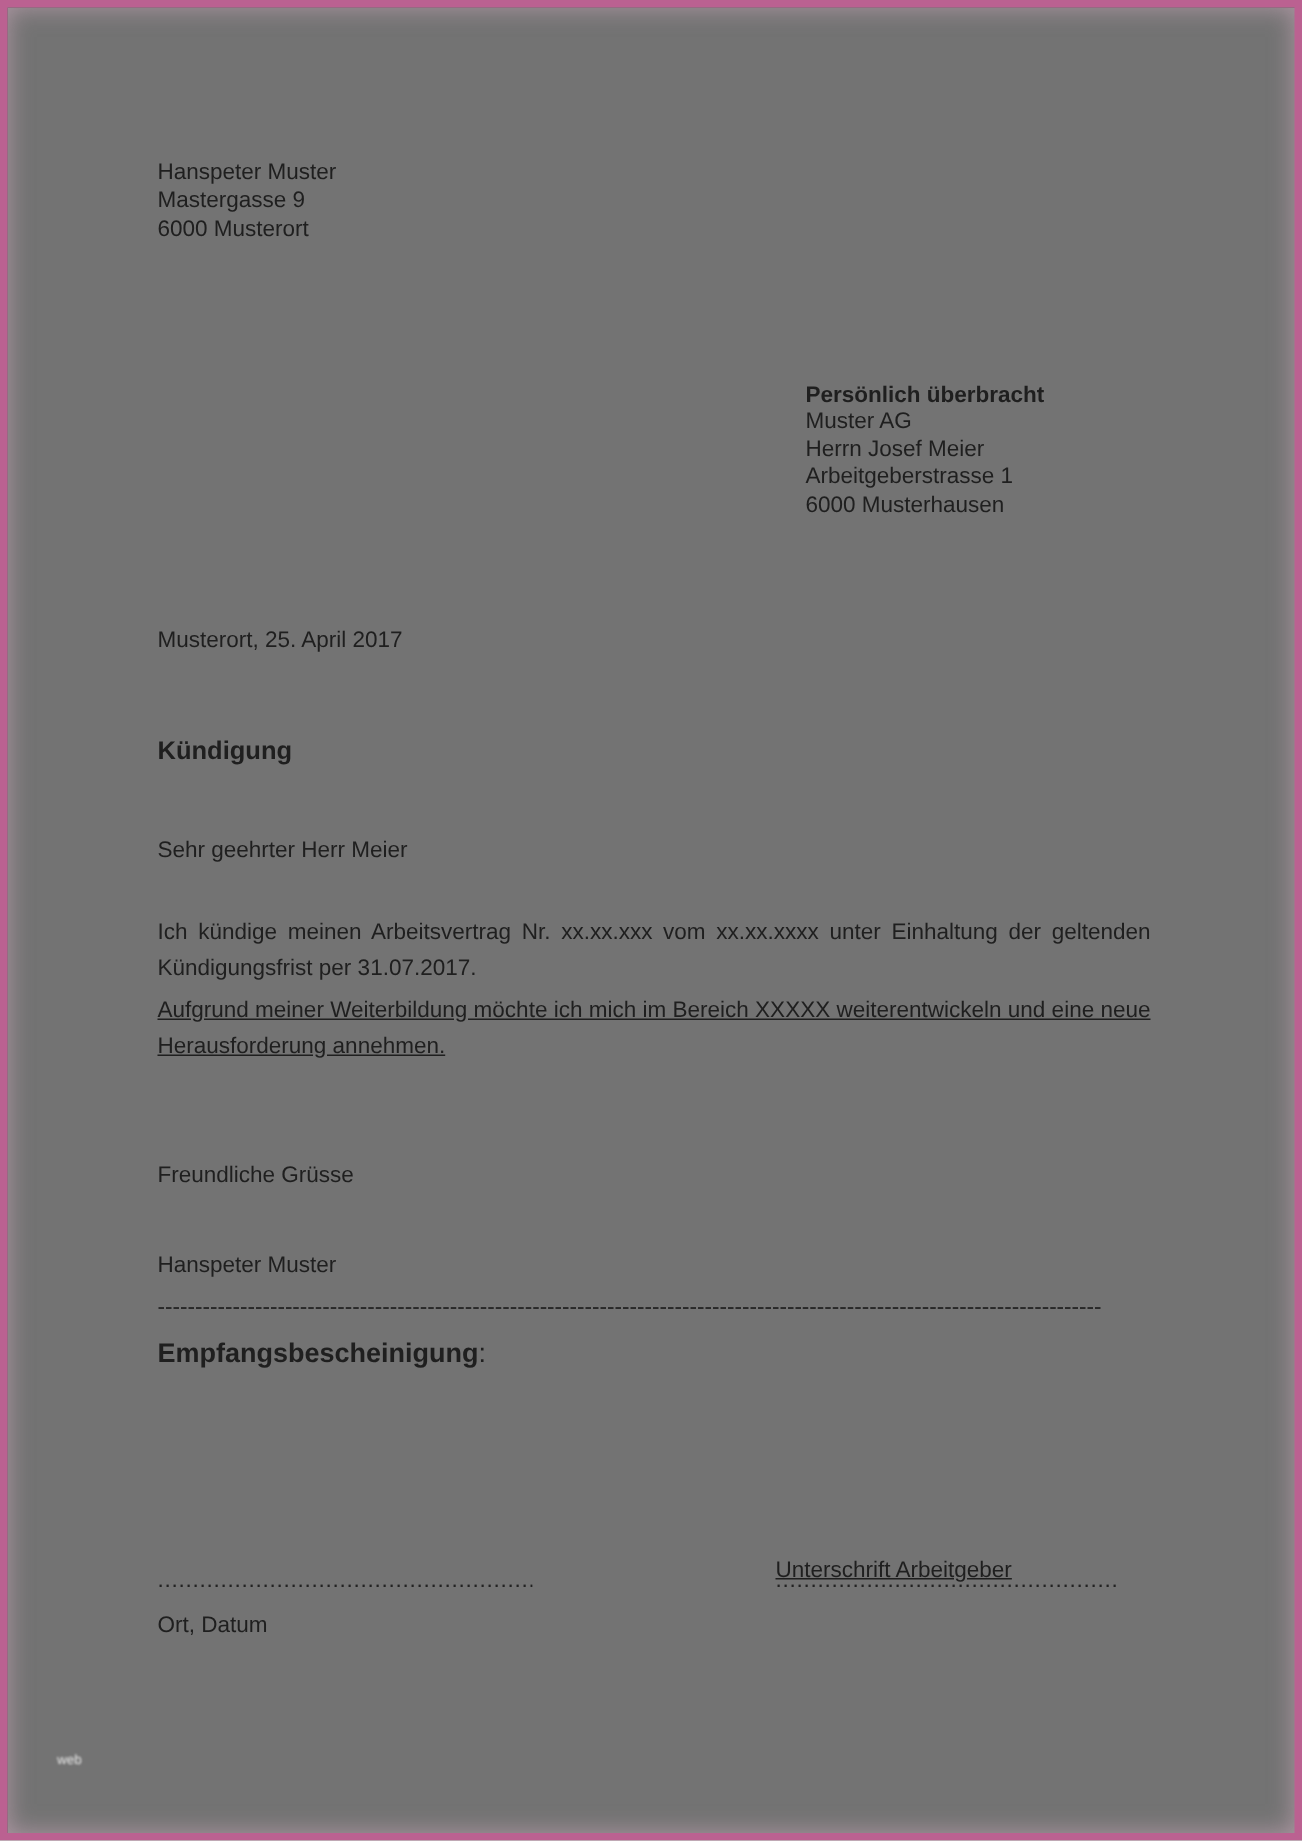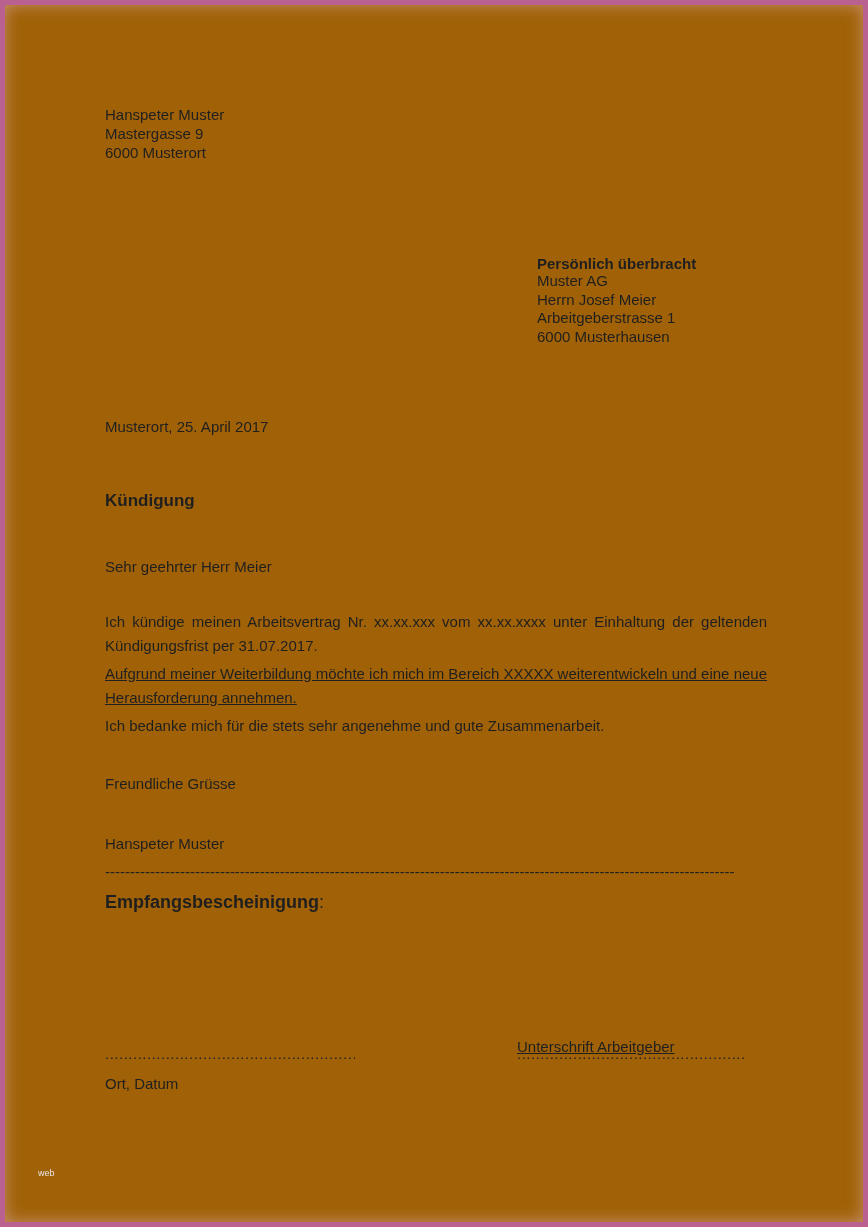--- a/index.html
+++ b/index.html
@@ -5,21 +5,21 @@
   html, body {
     margin: 0;
     padding: 0;
     background: #ffffff;
   }
   .page {
     position: relative;
     width: 868px;
     height: 1227px;
     box-sizing: border-box;
-    background: #a16207;
+    background: #737373;
     border: 5px solid #bb6191;
     box-shadow: inset 0 0 16px rgba(236, 190, 213, 0.5);
     font-family: "Liberation Sans", "DejaVu Sans", sans-serif;
     font-size: 15px;
     color: #1f1f1f;
     overflow: hidden;
   }
   .abs { position: absolute; }
   .addr-line { line-height: 19px; }
   .recipient .addr-line { line-height: 18.5px; }
@@ -80,21 +80,20 @@
   </div>
 
   <div class="abs" style="left:100px; top:413px;">Musterort, 25. April 2017</div>
 
   <div class="abs subject" style="left:100px; top:486px;">Kündigung</div>
 
   <div class="abs" style="left:100px; top:553px;">Sehr geehrter Herr Meier</div>
 
   <div class="abs para" style="left:100px; top:605px;">Ich kündige meinen Arbeitsvertrag Nr. xx.xx.xxx vom xx.xx.xxxx unter Einhaltung der geltenden Kündigungsfrist per 31.07.2017.</div>
   <div class="abs para" style="left:100px; top:657px;text-decoration:underline;">Aufgrund meiner Weiterbildung möchte ich mich im Bereich XXXXX weiterentwickeln und eine neue Herausforderung annehmen.</div>
-  <div class="abs para" style="left:100px; top:709px;">Ich bedanke mich für die stets sehr angenehme und gute Zusammenarbeit.</div>
 
   <div class="abs" style="left:100px; top:770px;">Freundliche Grüsse</div>
 
   <div class="abs" style="left:100px; top:830px;">Hanspeter Muster</div>
 
   <div class="abs separator" style="left:100px; top:858px;">------------------------------------------------------------------------------------------------------------------------------</div>
 
   <div class="abs receipt-heading" style="left:100px; top:887px;"><span class="heading-text">Empfangsbescheinigung</span><span>:</span></div>
 
 

